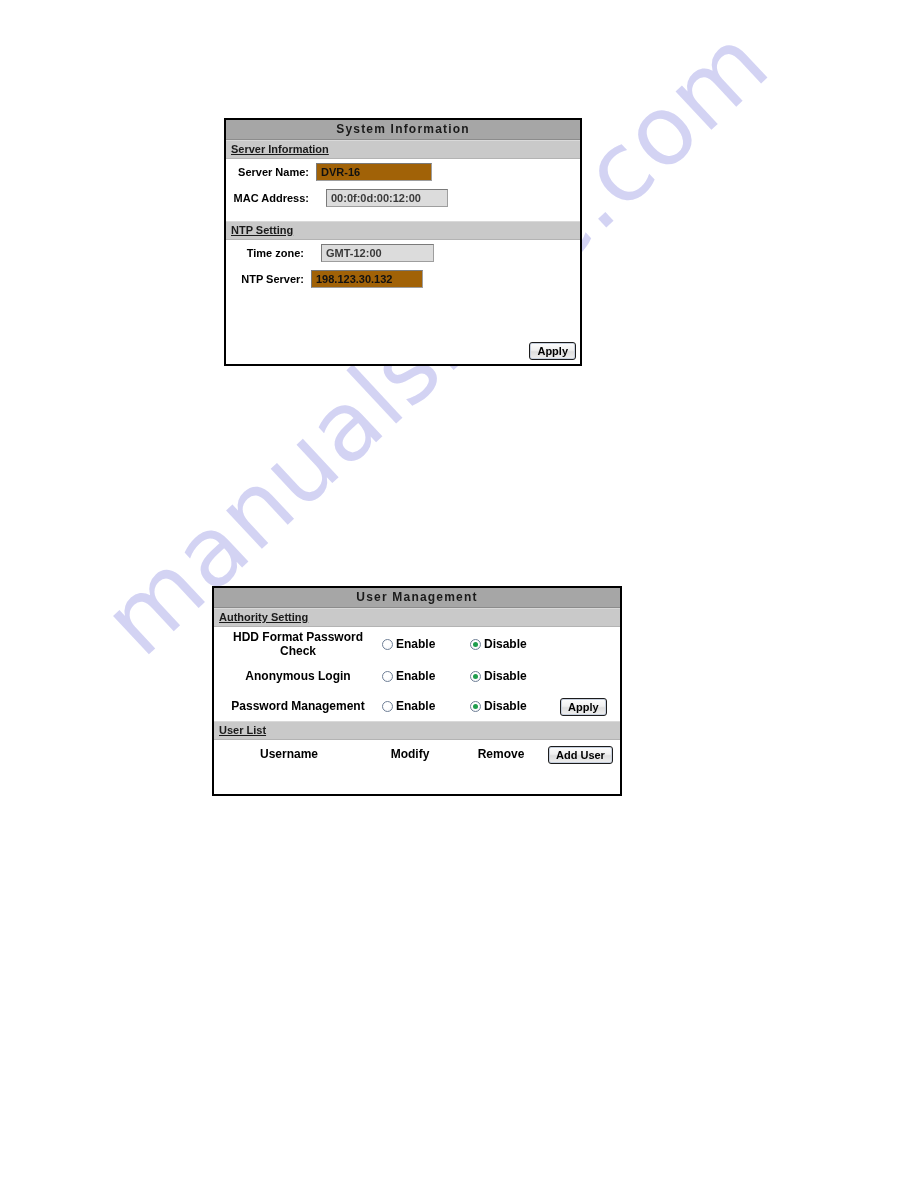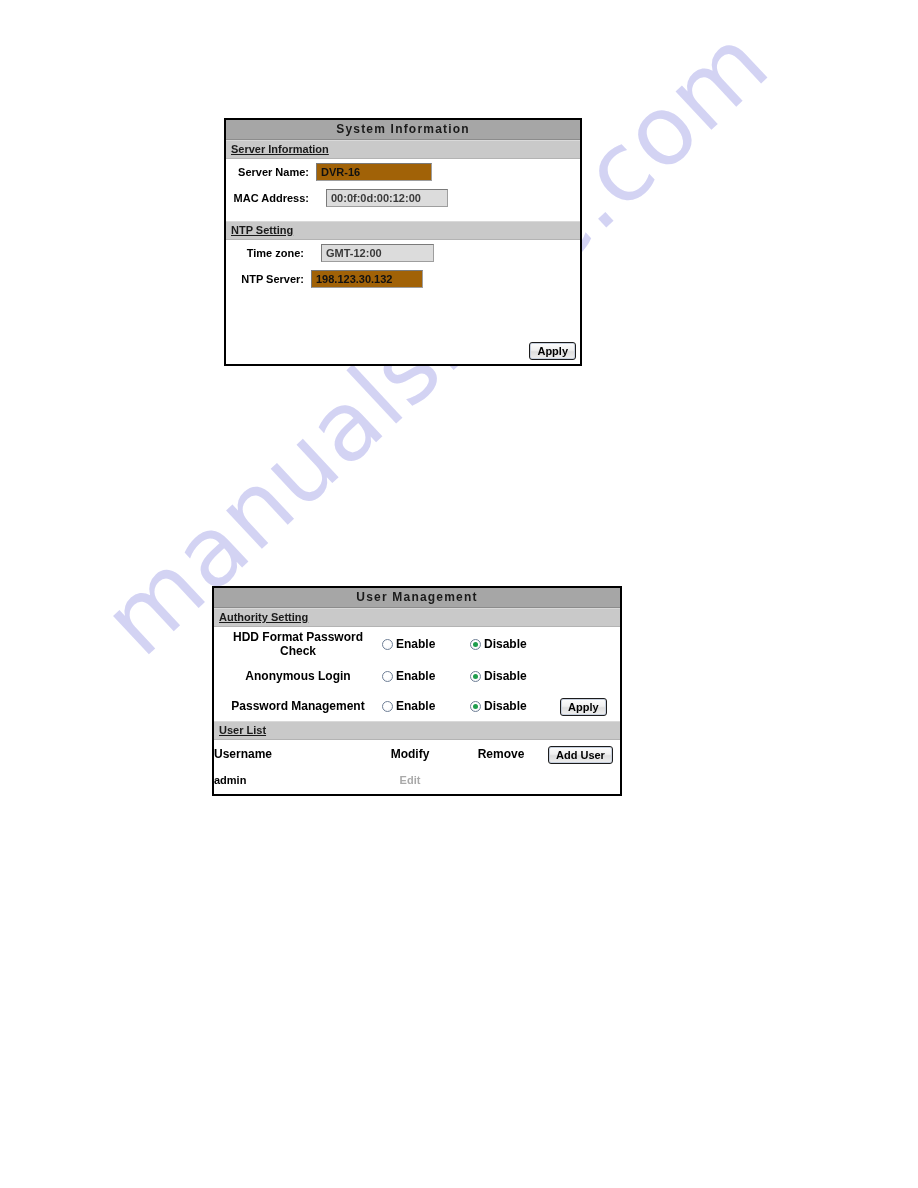--- a/index.html
+++ b/index.html
@@ -192,21 +192,21 @@
   .list-head {
     display: flex;
     align-items: center;
     height: 28px;
   }
   .list-row {
     display: flex;
     align-items: center;
     height: 24px;
   }
-  .col-user   { width: 150px; }
+  .col-user   { width: 150px; text-align: center; }
   .col-modify { width: 92px;  text-align: center; }
   .col-remove { width: 90px;  text-align: center; }
   .col-action { flex: 1;      text-align: left; padding-left: 2px; }
 
   .th {
     font-size: 12px;
     font-weight: bold;
     color: #000;
   }
   .td {
@@ -310,19 +310,13 @@
 
   <div class="list-head">
     <div class="col-user th">Username</div>
     <div class="col-modify th">Modify</div>
     <div class="col-remove th">Remove</div>
     <div class="col-action">
       <div class="btn">Add User</div>
     </div>
   </div>
 
-  <div class="list-row">
-    <div class="col-user td">admin</div>
-    <div class="col-modify td disabled-link">Edit</div>
-    <div class="col-remove td"></div>
-    <div class="col-action"></div>
-  </div>
 </div>
 
 </body></html>

